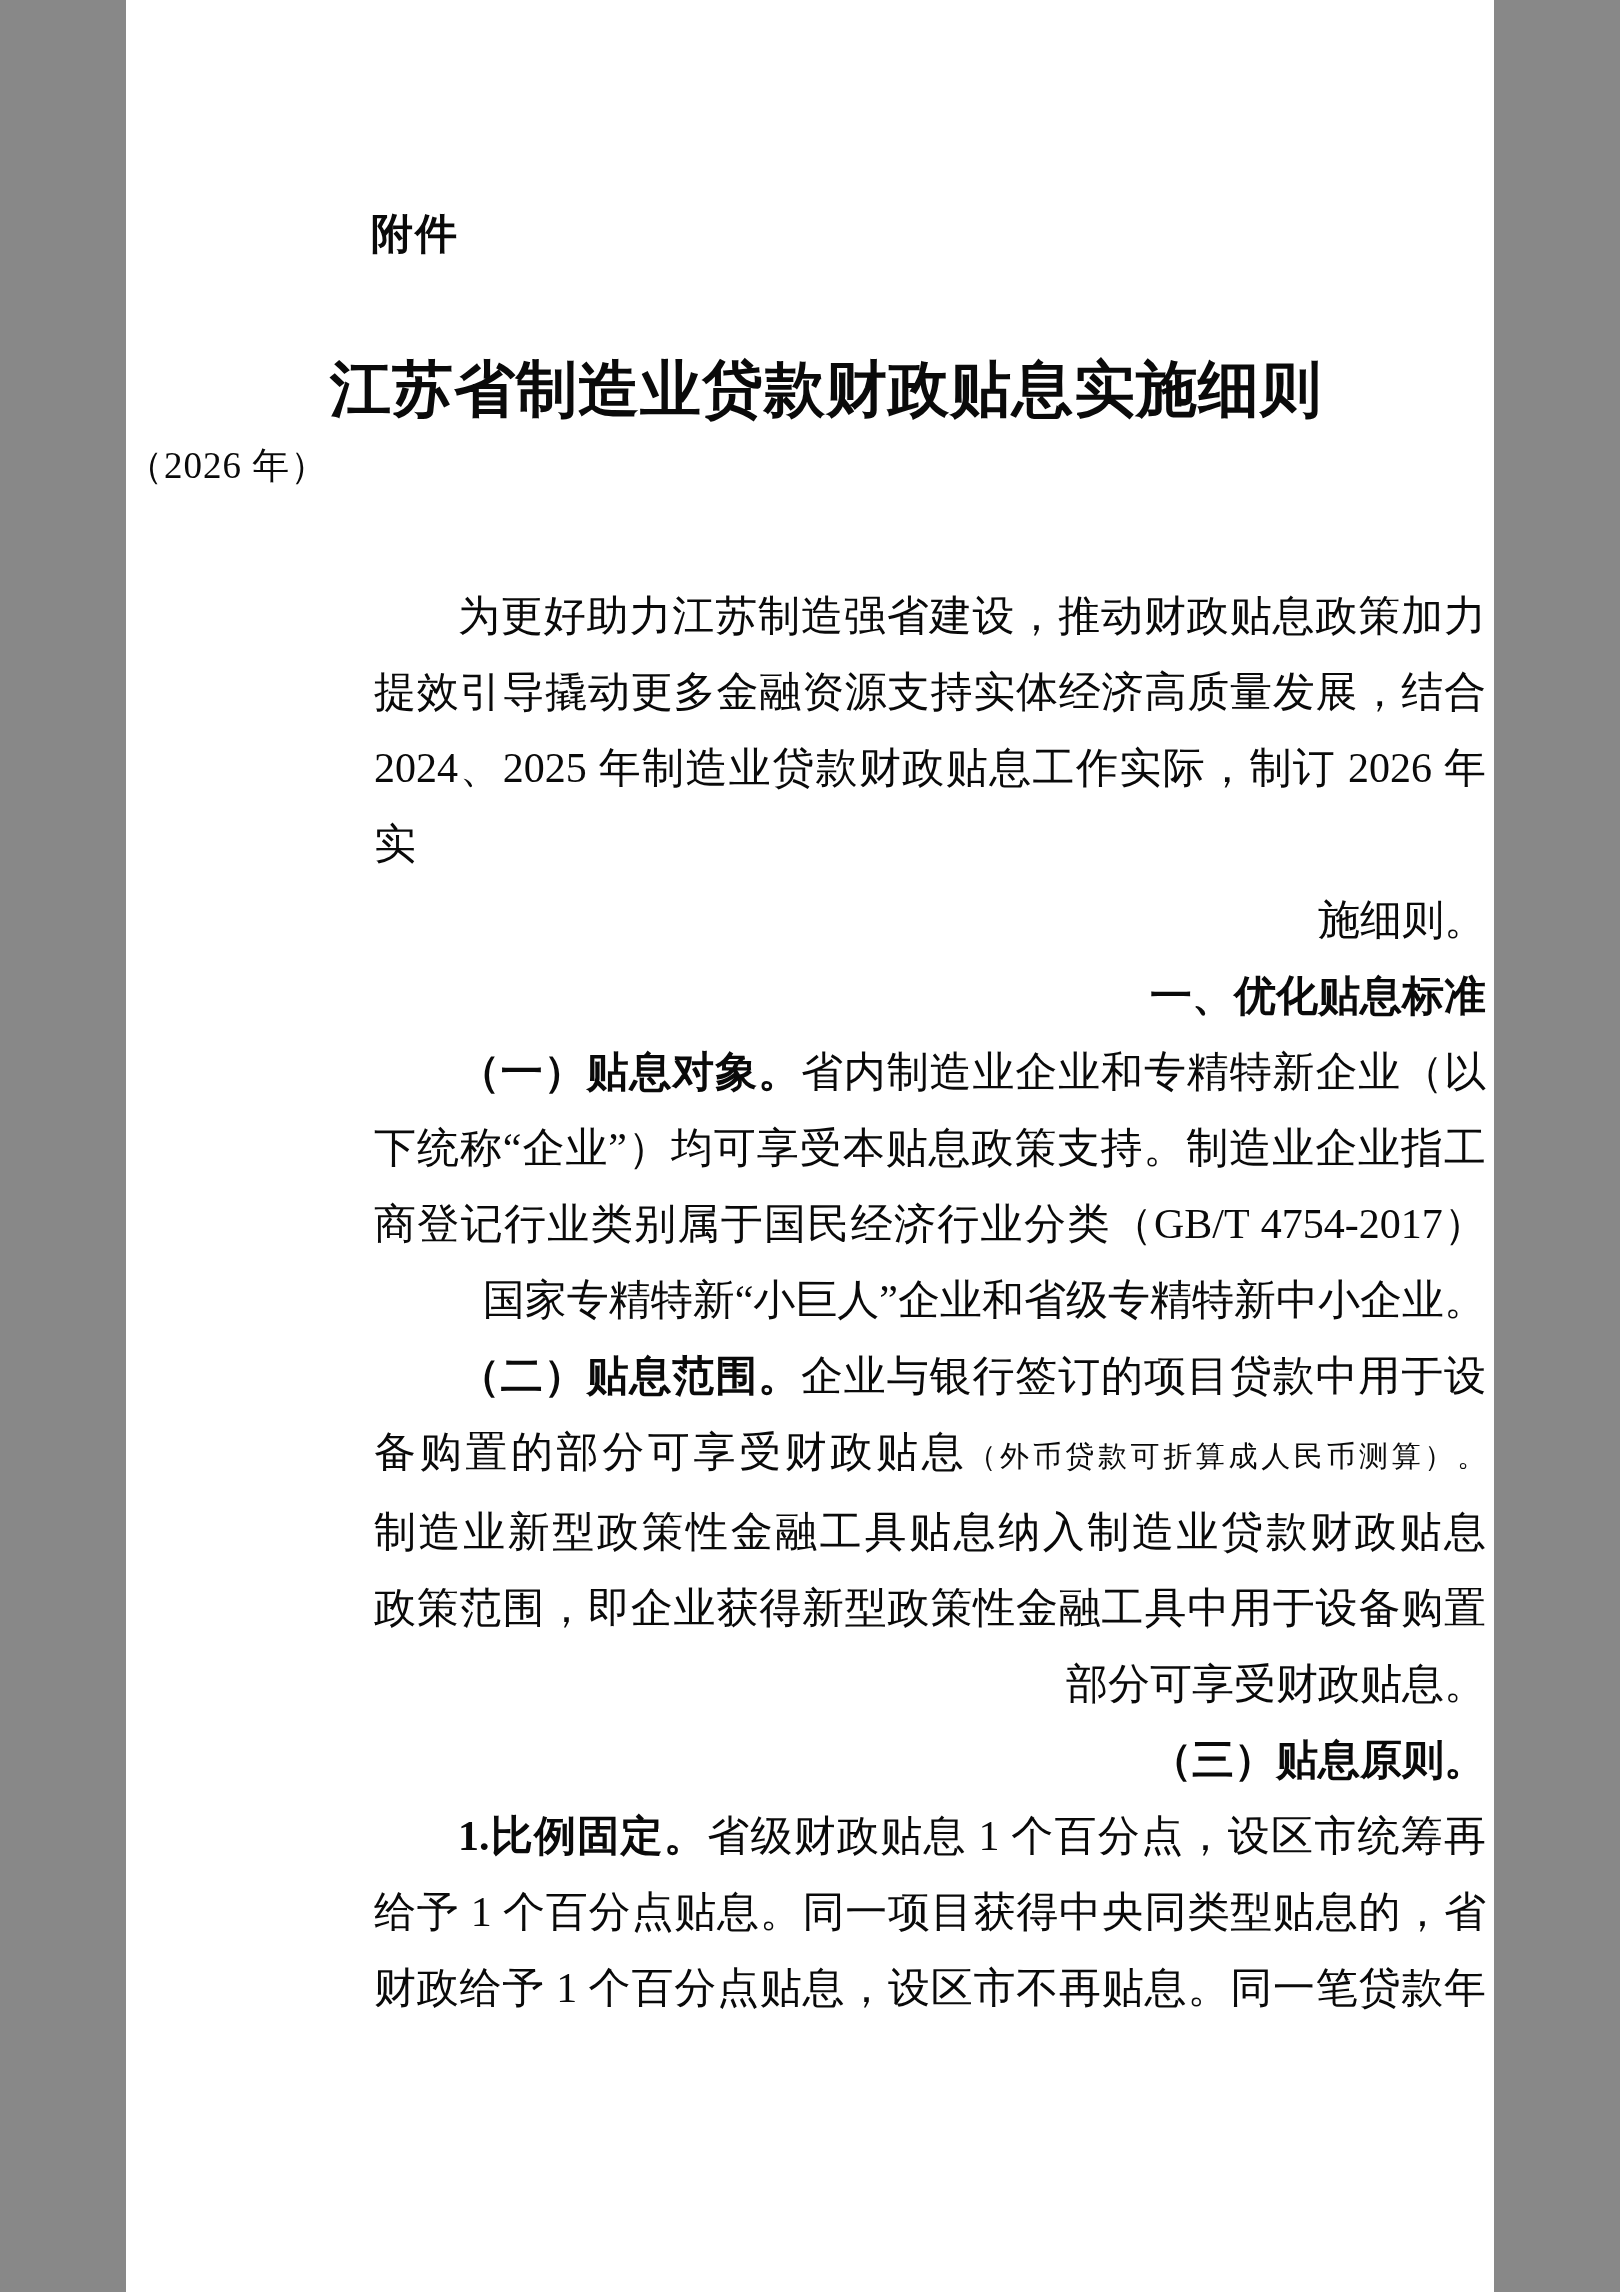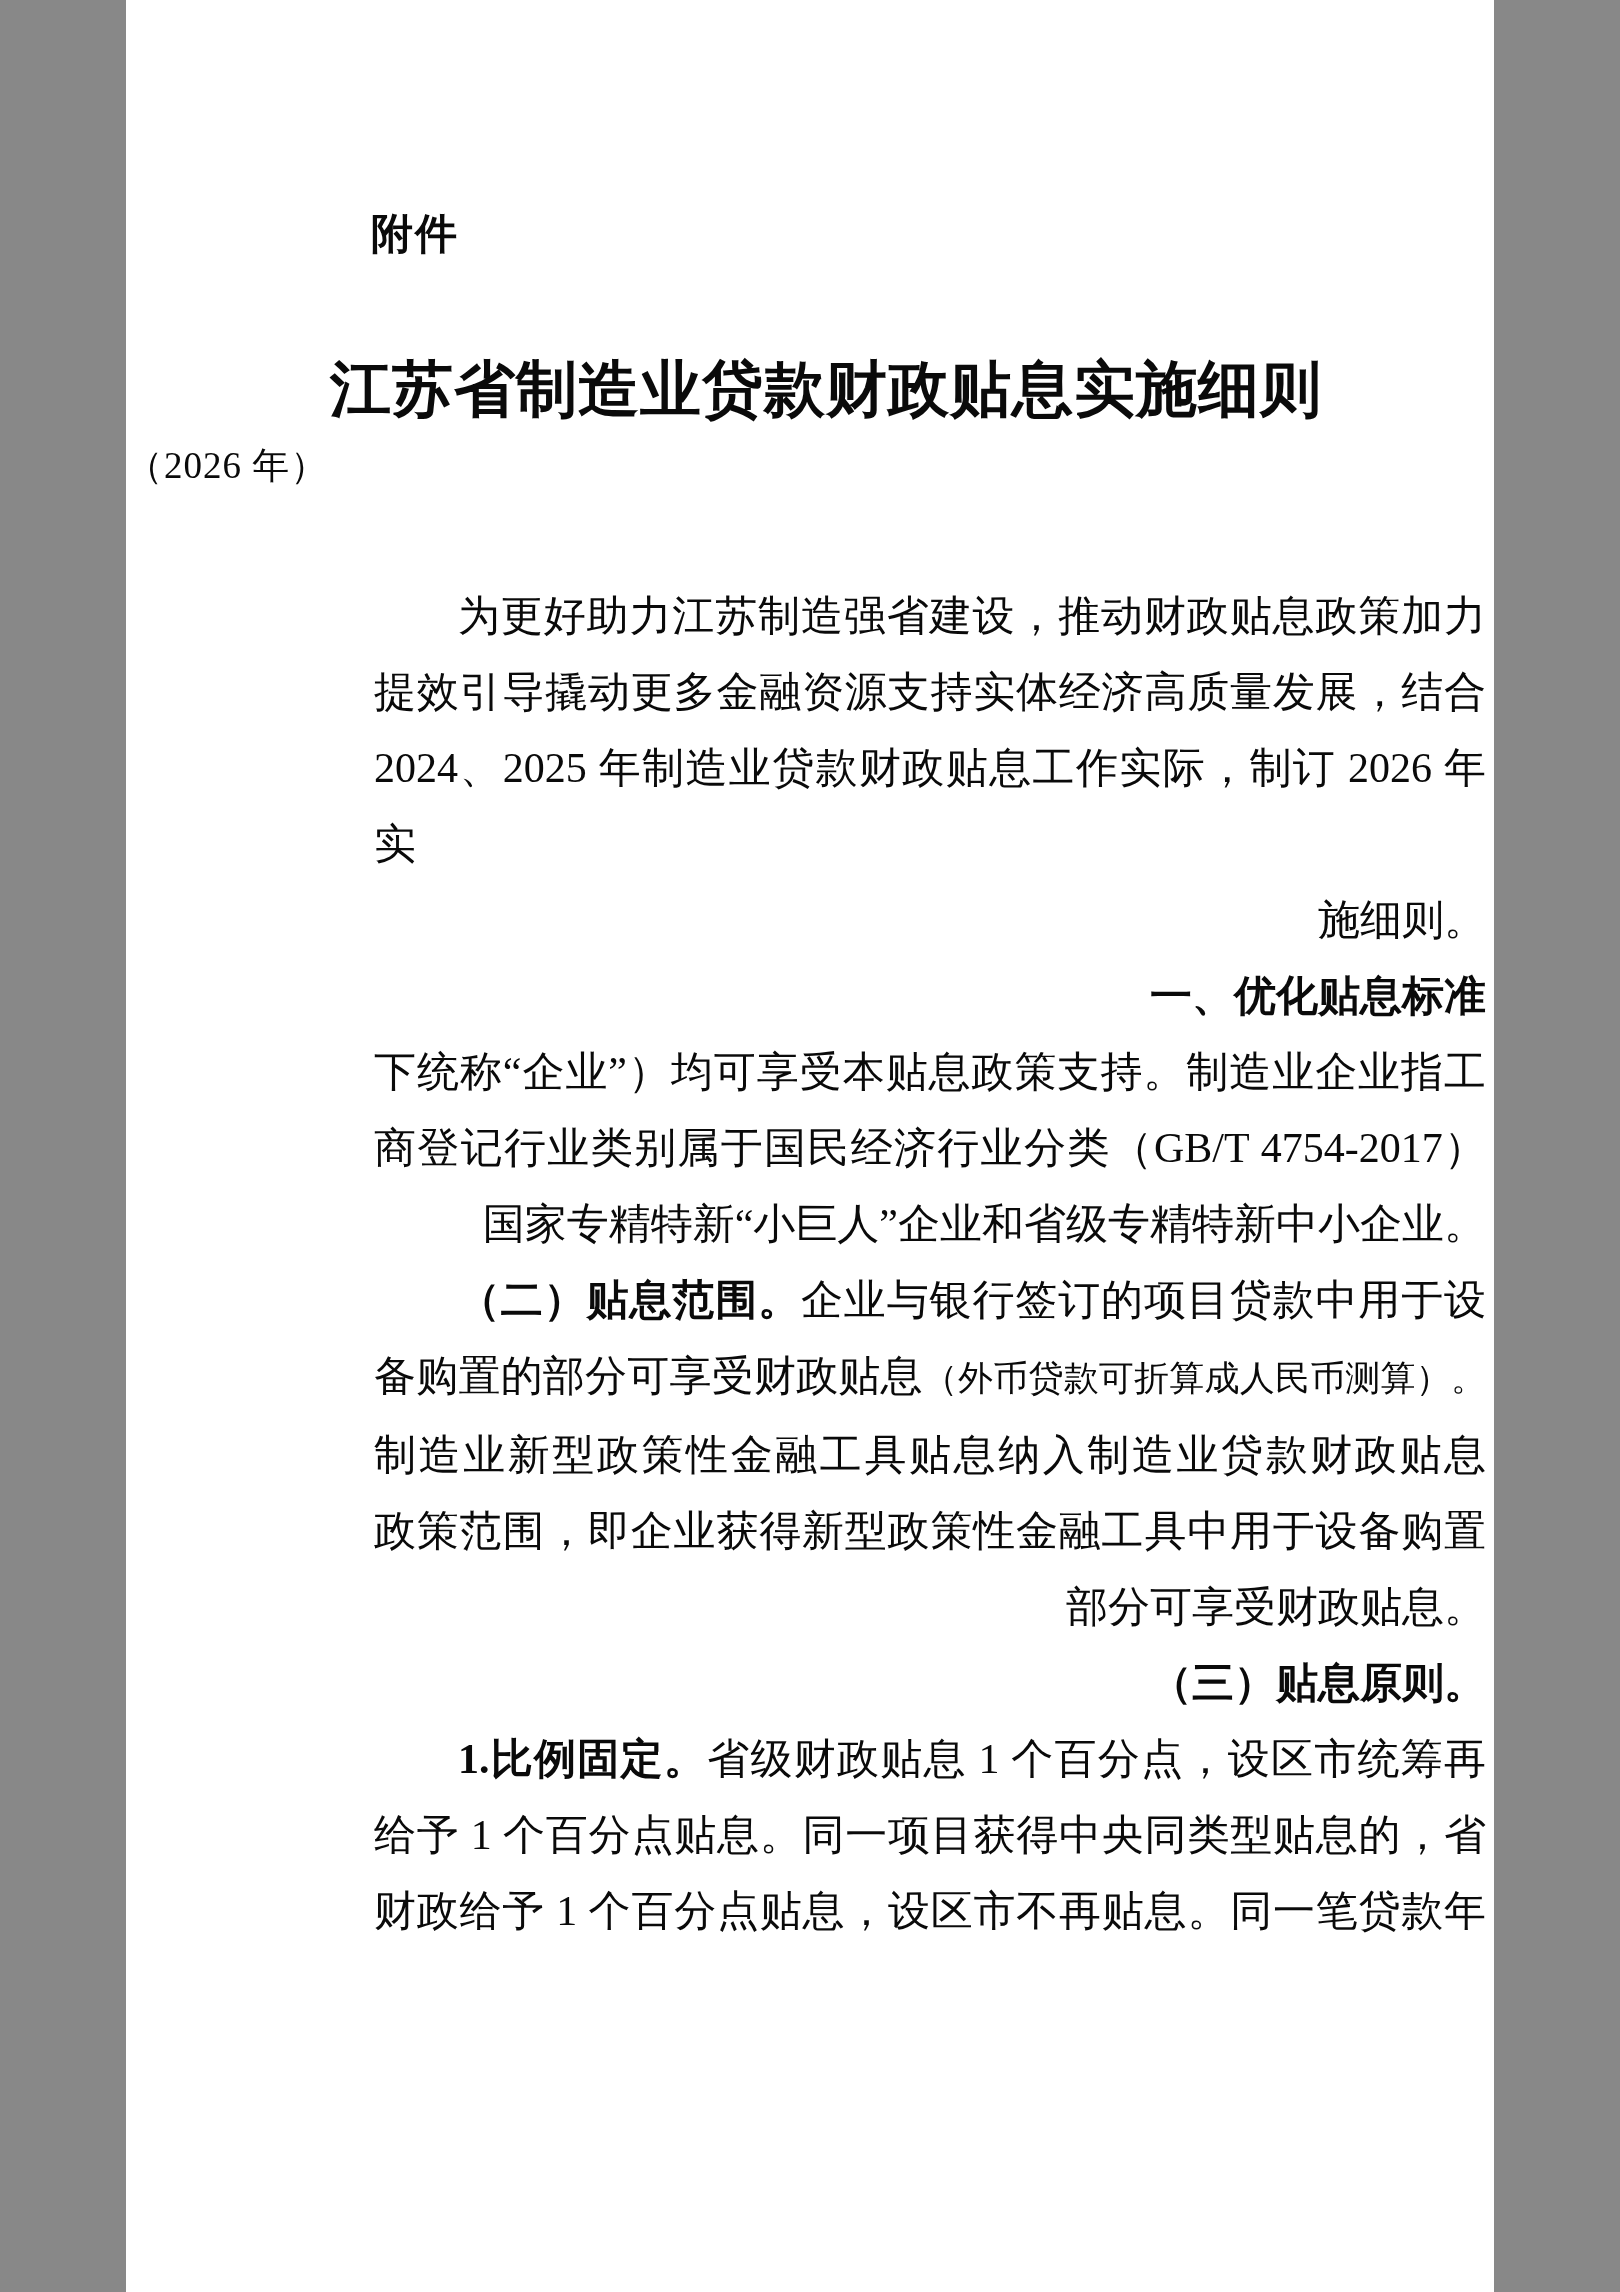--- a/index.html
+++ b/index.html
@@ -62,36 +62,37 @@
     text-align-last: justify;
   }
   .seg-b {
     font-weight: 700;
     font-family: Liberation Serif, serif;
   }
   .seg-k {
     font-weight: 600;
   }
   .seg-sm {
-    font-size: 35px;
+    font-size: 29px;
   }
 </style>
 </head>
 <body>
 
 <div class="page">
   <div class="attach">附件</div>
   <h1 class="title">江苏省制造业贷款财政贴息实施细则</h1>
   <div class="subtitle">（2026 年）</div>
   <div class="doc-body" id="doc-body">
       <div class="line j" style="padding-left: 84px;"><span>为更好助力江苏制造强省建设，推动财政贴息政策加力</span></div>
       <div class="line j"><span>提效引导撬动更多金融资源支持实体经济高质量发展，结合</span></div>
       <div class="line j"><span>2024、2025 年制造业贷款财政贴息工作实际，制订 2026 年实</span></div>
       <div class="line"><span>施细则。</span></div>
       <div class="line" style="padding-left: 84px;"><span class="seg-b">一、优化贴息标准</span></div>
+      <div class="line j" style="padding-left: 84px;"><span class="seg-k">（一）贴息对象。</span><span>省内制造业企业和专精特新企业（以</span></div>
       <div class="line j"><span>下统称“企业”）均可享受本贴息政策支持。制造业企业指工</span></div>
       <div class="line j"><span>商登记行业类别属于国民经济行业分类（GB/T 4754-2017）</span></div>
       <div class="line"><span>国家专精特新“小巨人”企业和省级专精特新中小企业。</span></div>
       <div class="line j" style="padding-left: 84px;"><span class="seg-k">（二）贴息范围。</span><span>企业与银行签订的项目贷款中用于设</span></div>
       <div class="line j"><span>备购置的部分可享受财政贴息</span><span class="seg-sm">（外币贷款可折算成人民币测算）。</span></div>
       <div class="line j"><span>制造业新型政策性金融工具贴息纳入制造业贷款财政贴息</span></div>
       <div class="line j"><span>政策范围，即企业获得新型政策性金融工具中用于设备购置</span></div>
       <div class="line"><span>部分可享受财政贴息。</span></div>
       <div class="line" style="padding-left: 84px;"><span class="seg-k">（三）贴息原则。</span></div>
       <div class="line j" style="padding-left: 84px;"><span class="seg-b">1.比例固定。</span><span>省级财政贴息 1 个百分点，设区市统筹再</span></div>

